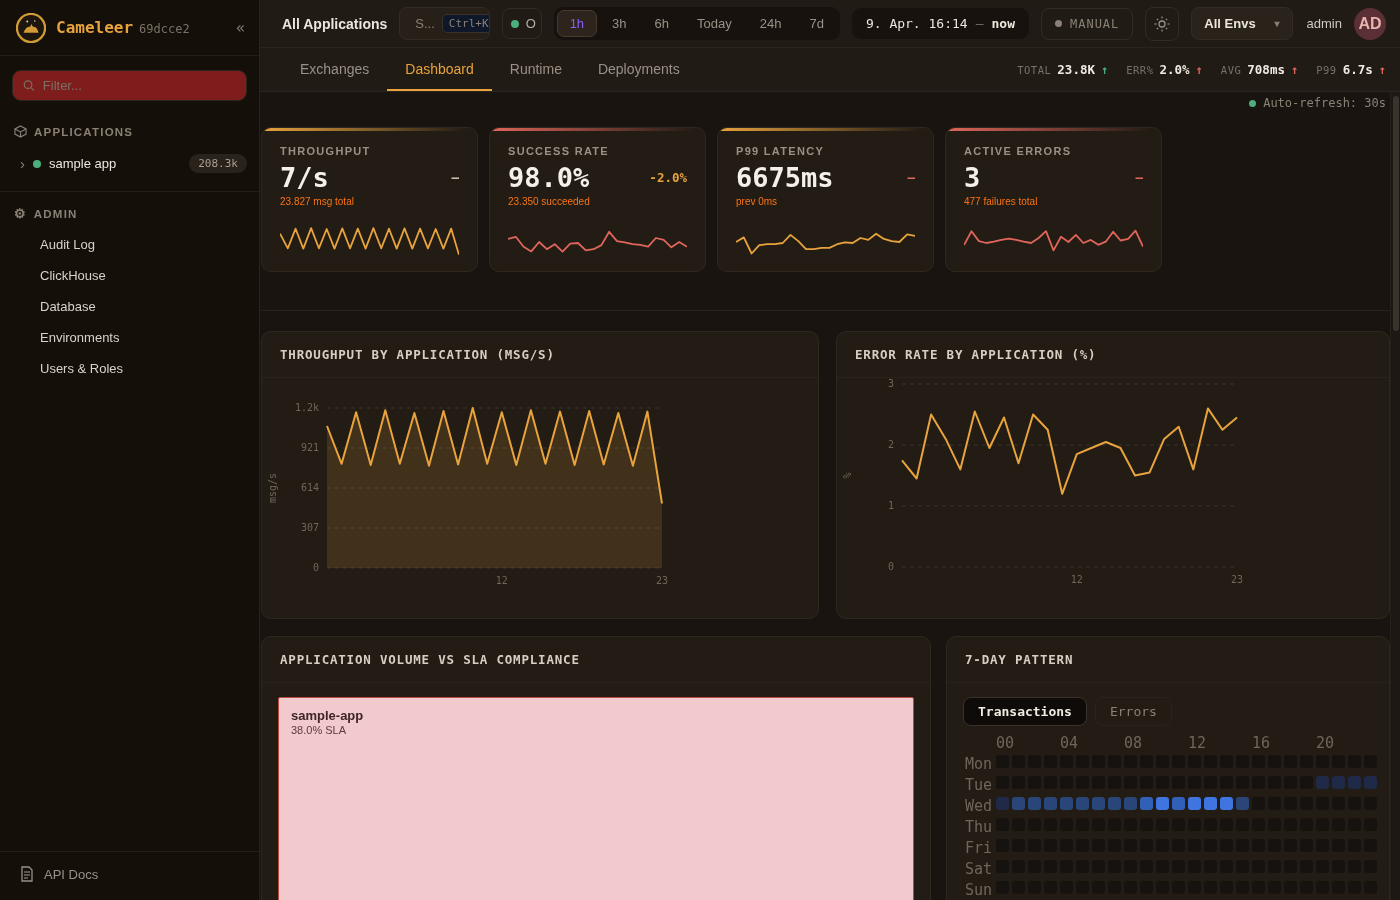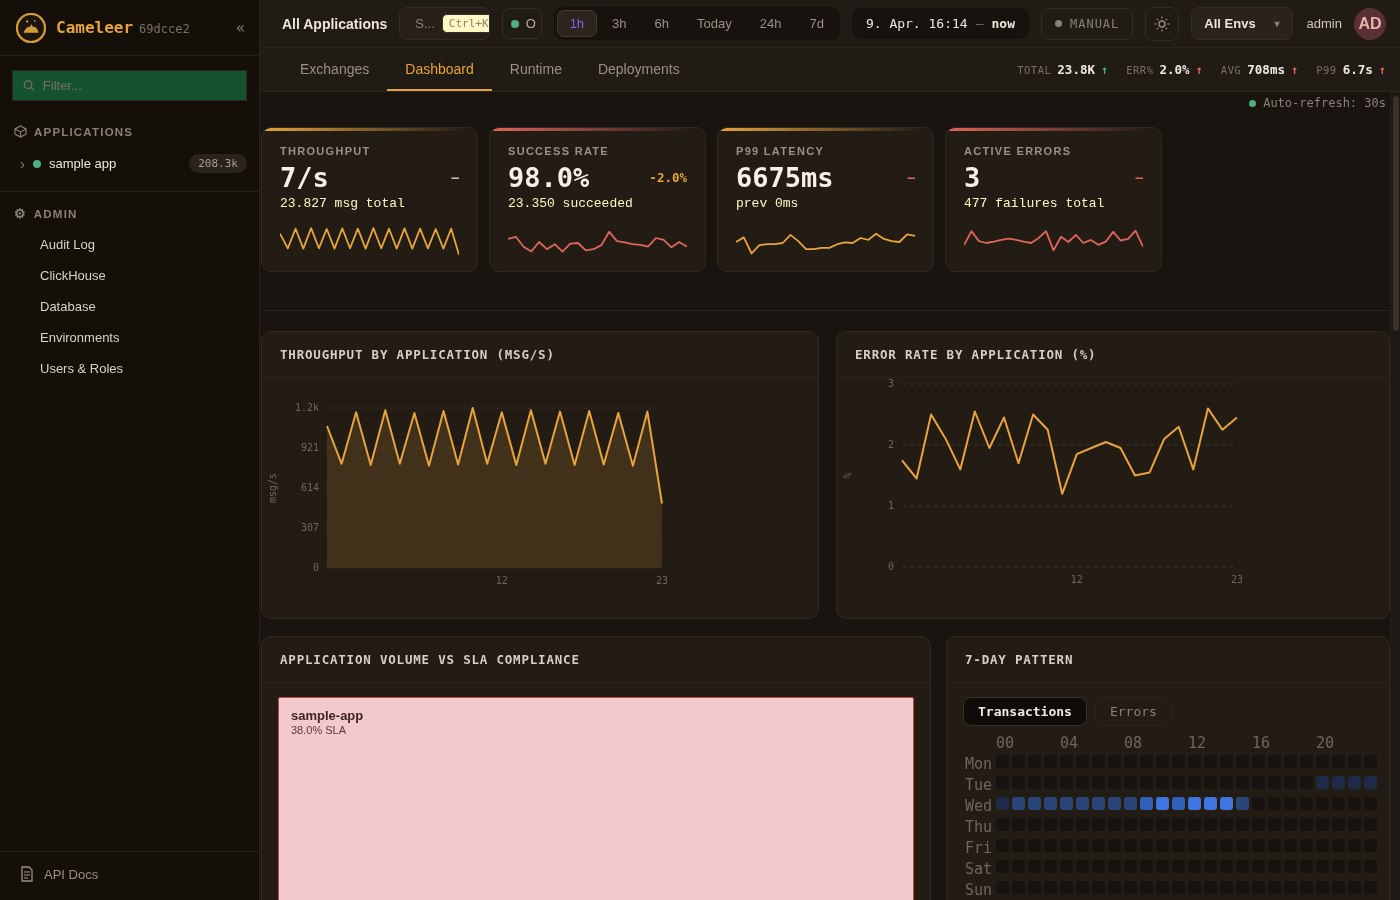--- a/index.html
+++ b/index.html
@@ -16,22 +16,22 @@
     border-right:1px solid #2a231c; display:flex; flex-direction:column; }
   .sb-header { height:56px; display:flex; align-items:center; gap:10px;
     padding:0 14px 0 16px; border-bottom:1px solid #241e17; }
   .logo { width:30px; height:30px; flex:none; }
   .brand-name { font-family:"DejaVu Sans Mono", monospace; font-weight:bold;
     font-size:16px; color:#e8a33d; }
   .brand-ver { font-family:"DejaVu Sans Mono", monospace; font-size:12px;
     color:#7a7166; margin-left:6px; }
   .collapse { margin-left:auto; color:#8a8075; font-size:15px; cursor:pointer; }
   .sb-filter { padding:14px 12px 10px; }
-  .filter-box { display:flex; align-items:center; gap:8px; background:#14532d;
-    border:1px solid #2e271f; border-radius:0; padding:7px 10px; }
+  .filter-box { display:flex; align-items:center; gap:8px; background:#7f1d1d;
+    border:1px solid #2e271f; border-radius:9px; padding:7px 10px; }
   .filter-box input { background:transparent; border:none; outline:none;
     color:#d8d2c8; font-size:13px; width:100%; font-family:"Liberation Sans",sans-serif; }
   .filter-box input::placeholder { color:#7a7166; }
   .sb-section-h { display:flex; align-items:center; gap:7px; padding:14px 14px 8px;
     color:#8a8075; font-size:11.5px; font-weight:bold; letter-spacing:1.2px; }
   .sb-app-row { display:flex; align-items:center; gap:8px; padding:8px 12px 8px 20px;
     cursor:pointer; }
   .chev { color:#8a8075; font-size:15px; line-height:10px; }
   .gdot { width:8px; height:8px; border-radius:50%; background:#4caf7d; flex:none; }
   .app-name { color:#ece6dc; font-size:13px; }
@@ -49,21 +49,21 @@
   .main { flex:1; display:flex; flex-direction:column; min-width:0; }
   .topbar { height:48px; background:#211b15; border-bottom:1px solid #2b241c;
     display:flex; align-items:center; gap:12px; padding:0 14px 0 22px; flex:none; }
   .tb-title { font-weight:bold; font-size:14px; color:#ece6dc; white-space:nowrap; }
   .searchbox { display:flex; align-items:center; gap:7px; background:#272019;
     border:1px solid #342c23; border-radius:8px; padding:6px 8px; width:118px;
     cursor:text; overflow:hidden; }
   .searchbox .ph { color:#8a8075; font-size:13px; white-space:nowrap; }
   .searchbox kbd { border:1px solid #3a322a; border-radius:5px; padding:2px 6px;
     font-family:"DejaVu Sans Mono",monospace; font-size:11px; color:#8a8075;
-    background:#fef9c3; white-space:nowrap; }
+    background:#0f172a; white-space:nowrap; }
   .statuspill { display:flex; align-items:center; gap:7px; border:1px solid #342c23;
     border-radius:8px; padding:7px 8px; width:40px; overflow:hidden; color:#b8b0a4;
     font-size:13px; flex:none; }
   .rangegroup { display:flex; align-items:center; background:#17120d; border-radius:9px;
     padding:3px; gap:2px; }
   .rangebtn { border:none; background:transparent; color:#9a9086; font-size:13px;
     padding:6px 13px; border-radius:7px; cursor:pointer; font-family:"Liberation Sans",sans-serif; }
   .rangebtn.active { background:#2d251d; border:1px solid #453a2c; color:#8b5cf6;
     font-weight:normal; padding:5px 12px; }
   .datepill { display:flex; align-items:center; gap:8px; background:#17120d;
@@ -113,21 +113,21 @@
     height:145px; padding:0 18px 12px; position:relative; overflow:hidden;
     display:flex; flex-direction:column; }
   .card-accent { position:absolute; top:0; left:0; right:0; height:3px; }
   .card-title { margin-top:17px; color:#9a9086; font-size:11px; font-weight:bold;
     letter-spacing:1.3px; }
   .card-valrow { display:flex; align-items:center; justify-content:space-between;
     margin-top:5px; }
   .card-value { font-family:"DejaVu Sans Mono",monospace; font-weight:bold;
     font-size:27px; color:#f5f0e8; }
   .card-delta { font-family:"DejaVu Sans Mono",monospace; font-size:12.5px; font-weight:bold; }
-  .card-sub { color:#fef9c3; font-size:13px; margin-top:3px;font-family:Liberation Mono, monospace; }
+  .card-sub { color:#f97316; font-size:10px; margin-top:3px; }
   .spark { width:100%; height:38px; margin-top:auto; }
 
   .hdiv { border-top:1px solid #2a231c; margin:38px 0 20px; }
 
   
   .chartsrow { display:grid; grid-template-columns:558px 1fr; gap:17px; }
   .panel { background:#221c15; border:1px solid #2f281f; border-radius:10px;
     overflow:hidden; }
   .panel-h { height:46px; display:flex; align-items:center; padding:0 18px;
     border-bottom:1px solid #2a231c; font-family:"DejaVu Sans Mono",monospace;

